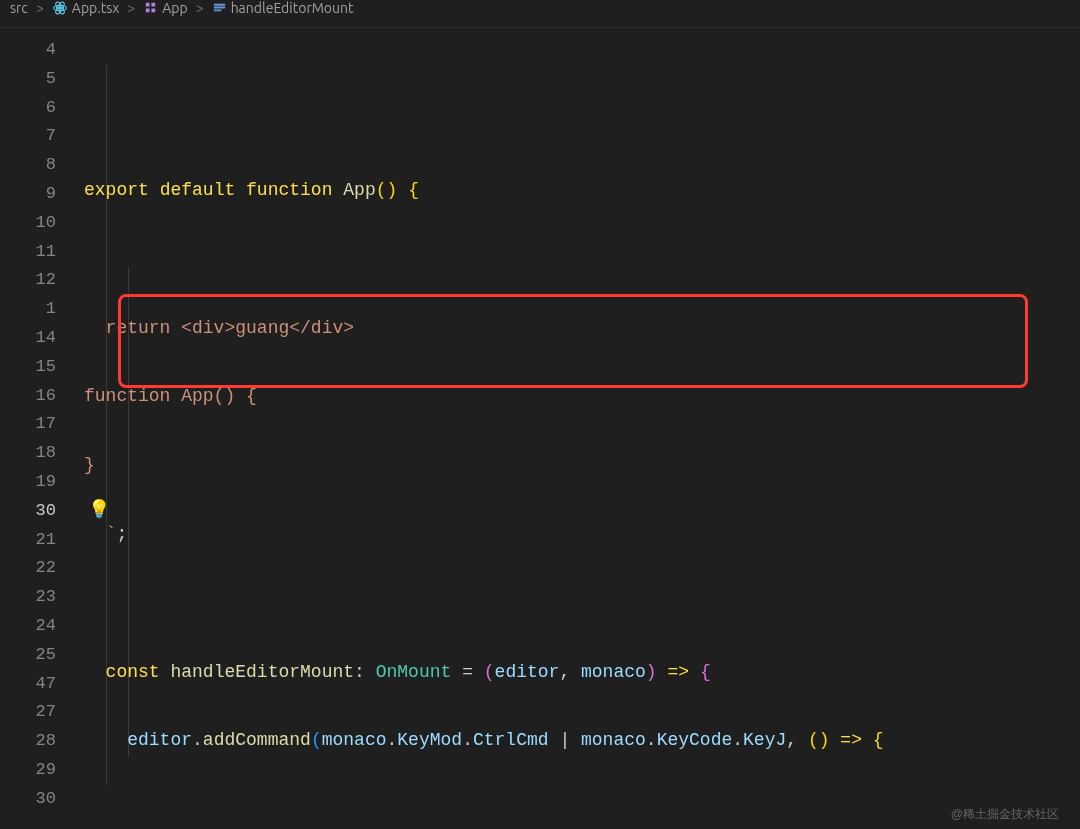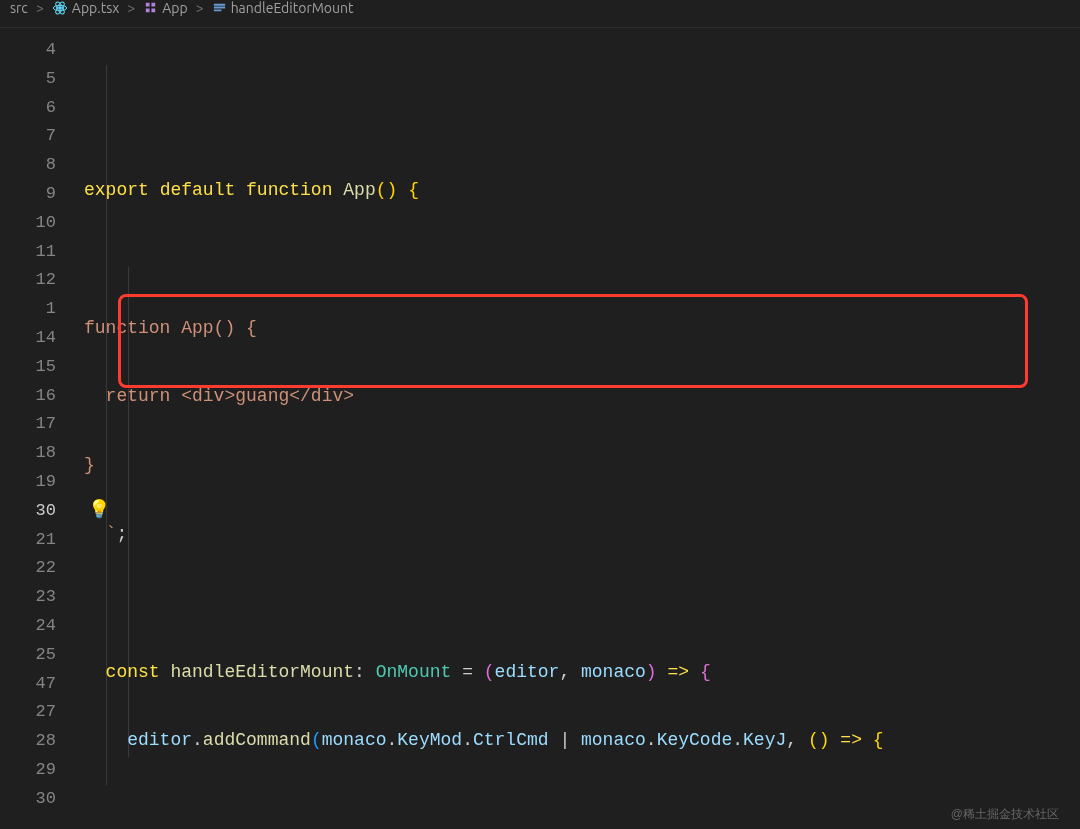--- a/index.html
+++ b/index.html
@@ -157,22 +157,22 @@
   </div>
 
   <div class="code">
     
     <div class="indent-guide" style="left:36px;top:37px;height:720px"></div>
     <div class="indent-guide" style="left:58px;top:239px;height:490px"></div>
 
     
     <div class="line"><span class="tk-key">export</span> <span class="tk-key">default</span> <span class="tk-key">function</span> <span class="tk-fn">App</span><span class="tk-brk3">(</span><span class="tk-brk3">)</span> <span class="tk-brk3">{</span></div>
     <div class="line"></div>
+    <div class="line"><span class="tk-str">  return &lt;div&gt;guang&lt;/div&gt;</span></div>
     <div class="line"><span class="tk-str">function App() {</span></div>
-    <div class="line"><span class="tk-str">  return &lt;div&gt;guang&lt;/div&gt;</span></div>
     <div class="line"><span class="tk-str">}</span></div>
     <div class="line"><span class="tk-str">  `</span><span class="tk-punc">;</span></div>
     <div class="line"></div>
     <div class="line">  <span class="tk-key">const</span> <span class="tk-fn">handleEditorMount</span><span class="tk-punc">:</span> <span class="tk-type">OnMount</span> <span class="tk-op">=</span> <span class="tk-brk">(</span><span class="tk-var">editor</span><span class="tk-punc">,</span> <span class="tk-var">monaco</span><span class="tk-brk">)</span> <span class="tk-key">=&gt;</span> <span class="tk-brk">{</span></div>
     <div class="line">    <span class="tk-var">editor</span><span class="tk-punc">.</span><span class="tk-fn">addCommand</span><span class="tk-brk2">(</span><span class="tk-var">monaco</span><span class="tk-punc">.</span><span class="tk-var">KeyMod</span><span class="tk-punc">.</span><span class="tk-var">CtrlCmd</span> <span class="tk-op">|</span> <span class="tk-var">monaco</span><span class="tk-punc">.</span><span class="tk-var">KeyCode</span><span class="tk-punc">.</span><span class="tk-var">KeyJ</span><span class="tk-punc">,</span> <span class="tk-brk3">(</span><span class="tk-brk3">)</span> <span class="tk-key">=&gt;</span> <span class="tk-brk3">{</span></div>
     
     
     
     
     

